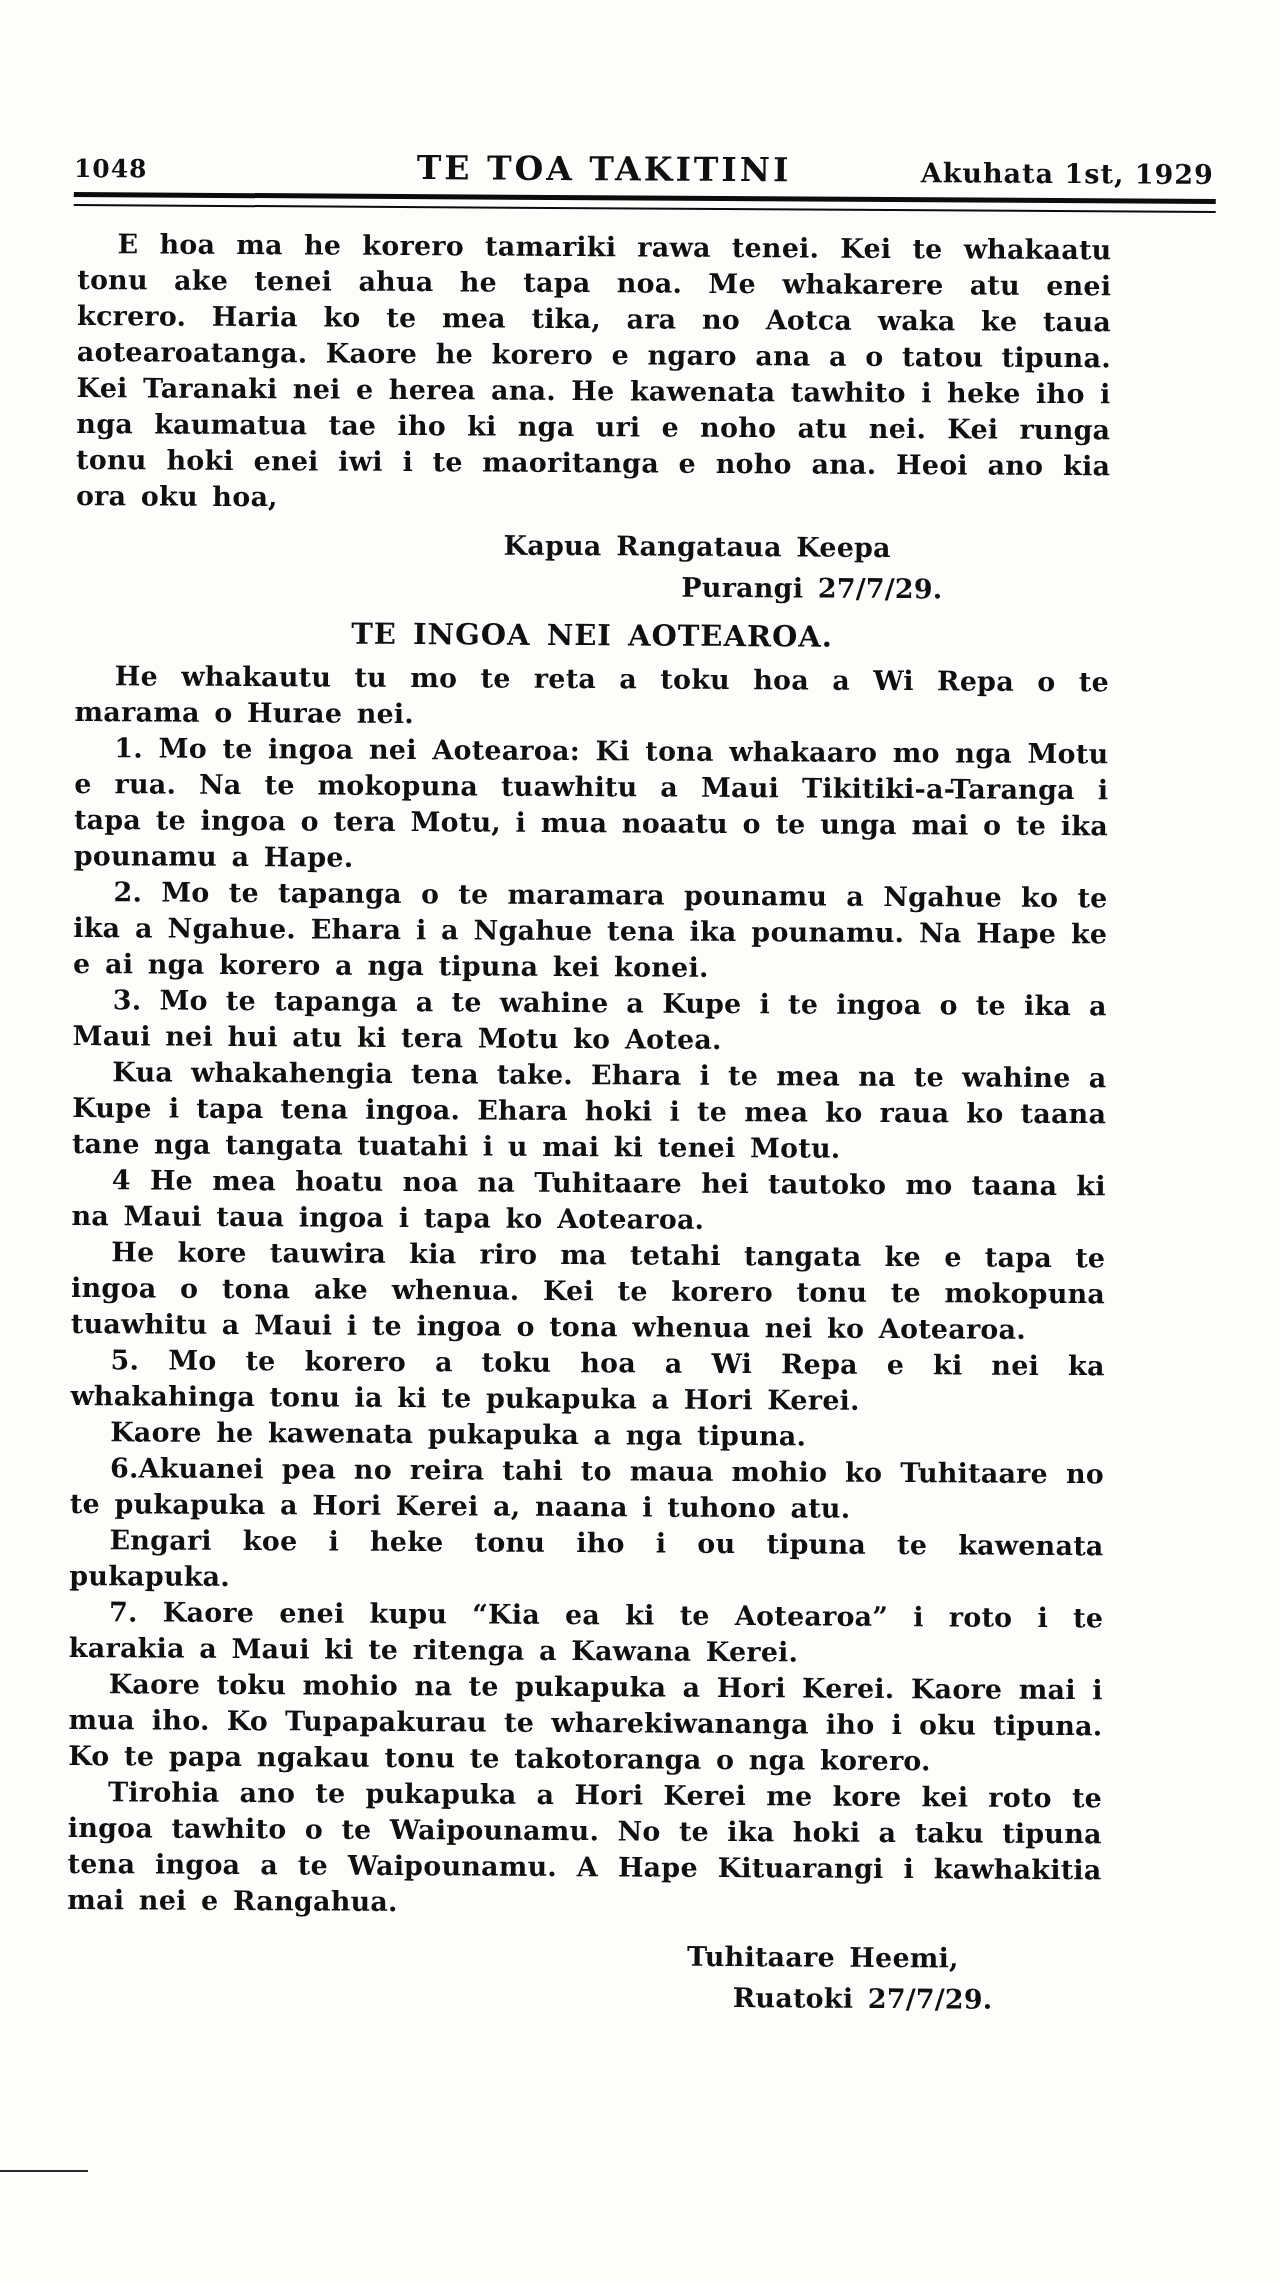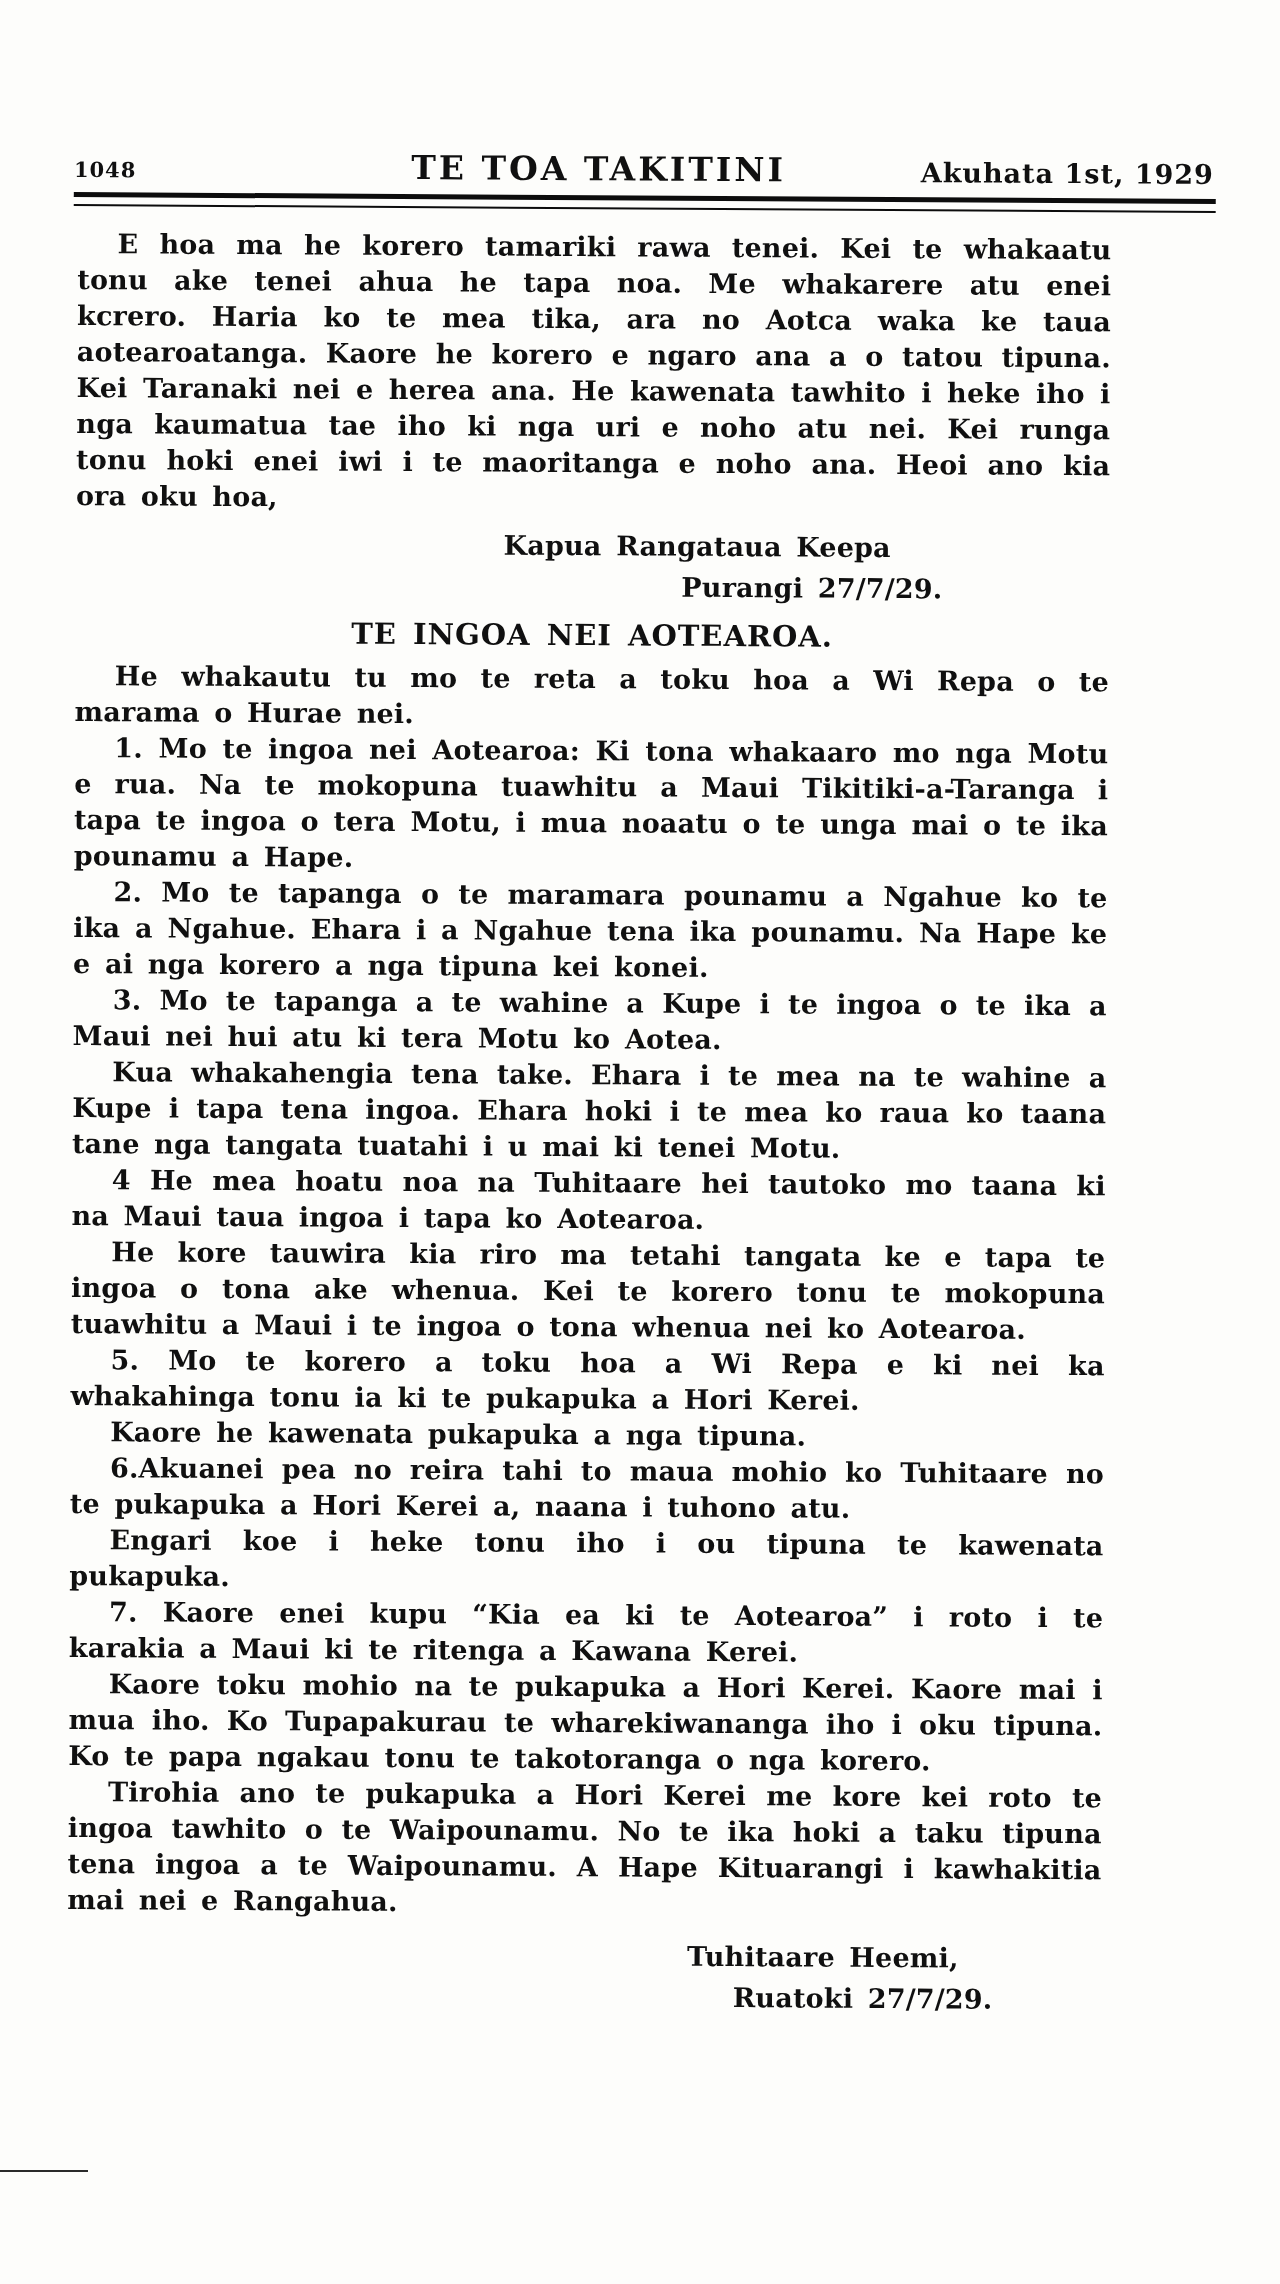--- a/index.html
+++ b/index.html
@@ -23,21 +23,21 @@
     padding-top: 146px;
   }
   
   .header {
     display: flex;
     justify-content: space-between;
     align-items: baseline;
     margin: 0 66px 0 74px;
   }
   .pnum {
-    font-size: 21px;
+    font-size: 25px;
     letter-spacing: 1px;
   }
   .ptitle {
     font-size: 33px;
     letter-spacing: 3px;
     margin-left: 140px;
   }
   .pdate {
     font-size: 27px;
     letter-spacing: 1px;

